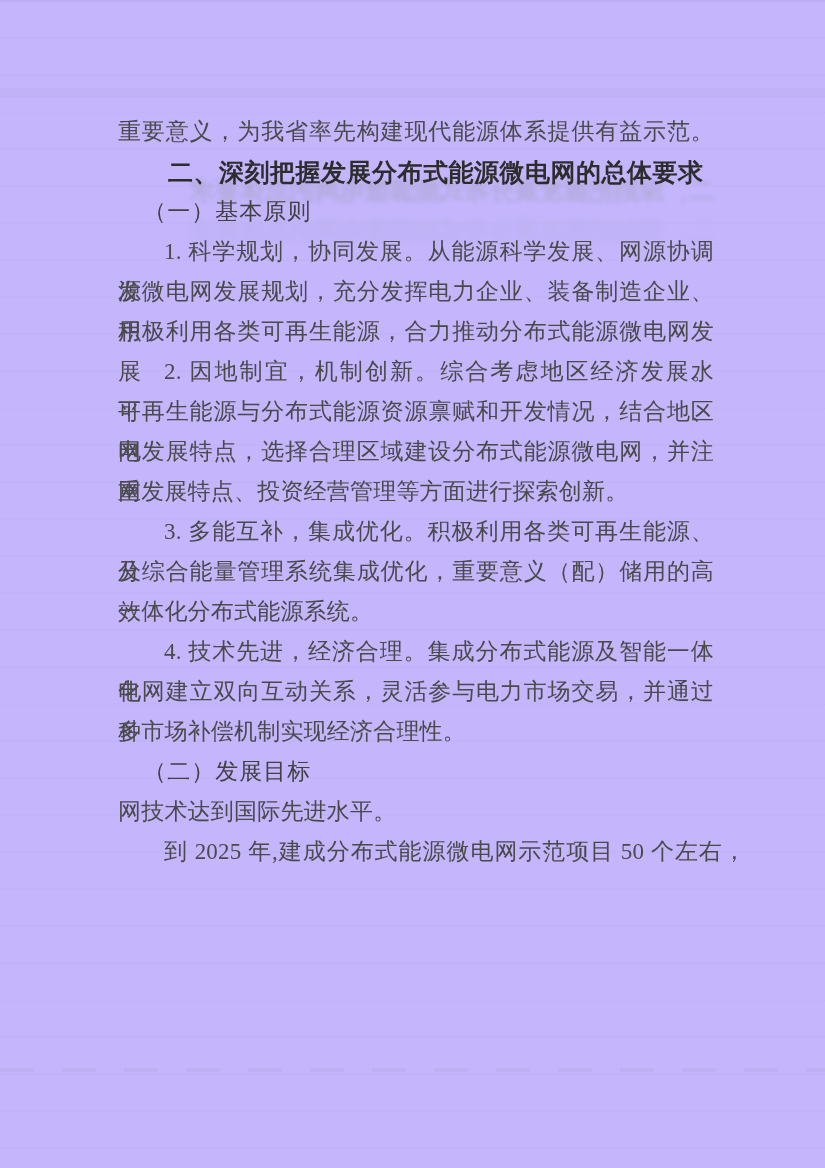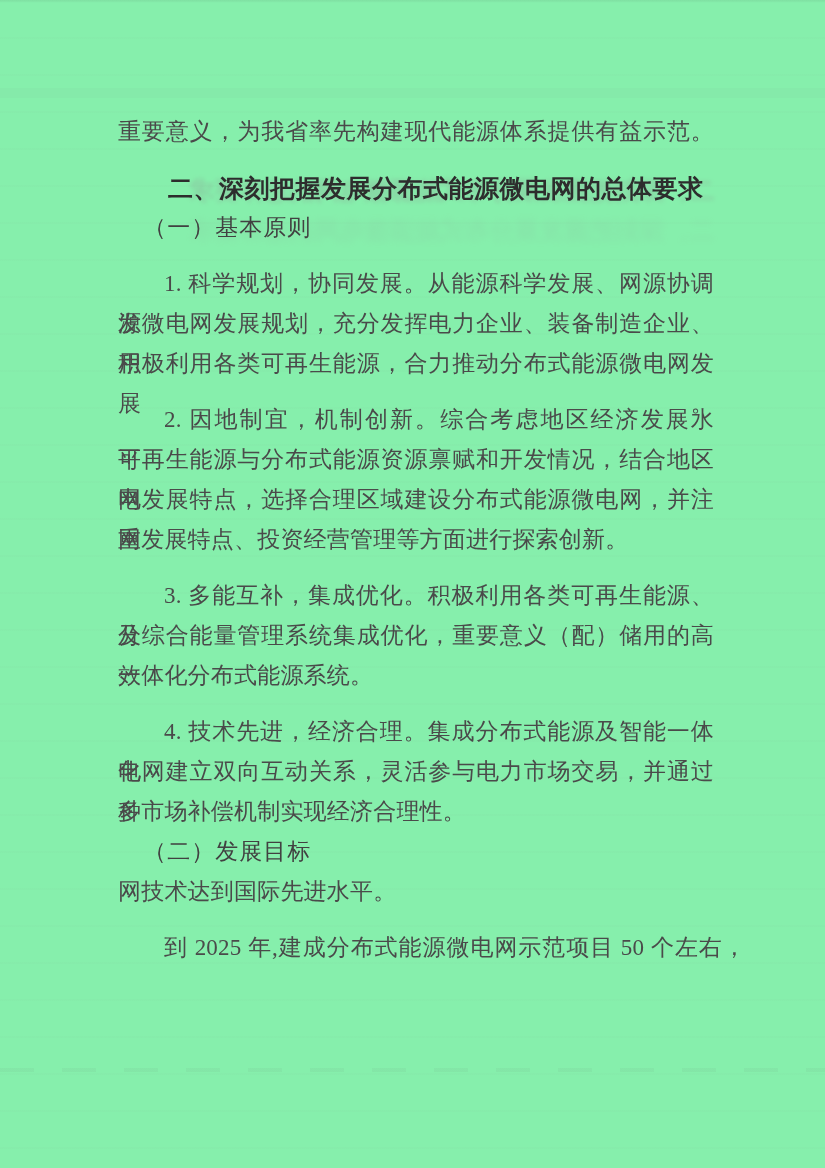--- a/index.html
+++ b/index.html
@@ -5,21 +5,21 @@
   html, body {
     margin: 0;
     padding: 0;
     background: #e9e9e7;
   }
   .page {
     position: relative;
     width: 825px;
     height: 1168px;
     margin: 0 auto;
-    background: #86efac;
+    background: #c4b5fd;
     overflow: hidden;
     font-family: "Liberation Serif", "DejaVu Serif", serif;
     text-decoration: underline;
   }
   
   .scan-streaks {
     position: absolute;
     inset: 0;
     pointer-events: none;
     background:
@@ -85,21 +85,21 @@
     font-weight: bold;
     font-size: 25px;
     color: #2d2d2d;
     letter-spacing: 0.5px;
   }
   .line.section {
     color: #414141;
     letter-spacing: 1px;
   }
   .ind-1 { text-indent: 1.1em; }
-  .ind-2 { text-indent: 2em; margin-top: 16px; }
+  .ind-2 { text-indent: 2em; }
   .wide  { width: 628px; }
 </style>
 </head>
 <body>
 
 <div class="page">
   <div class="scan-streaks"></div>
   <div class="scan-band-top"></div>
 
   <div class="ghost-line ghost-1">二、深刻把握发展分布式能源微电网的总体要求</div>

